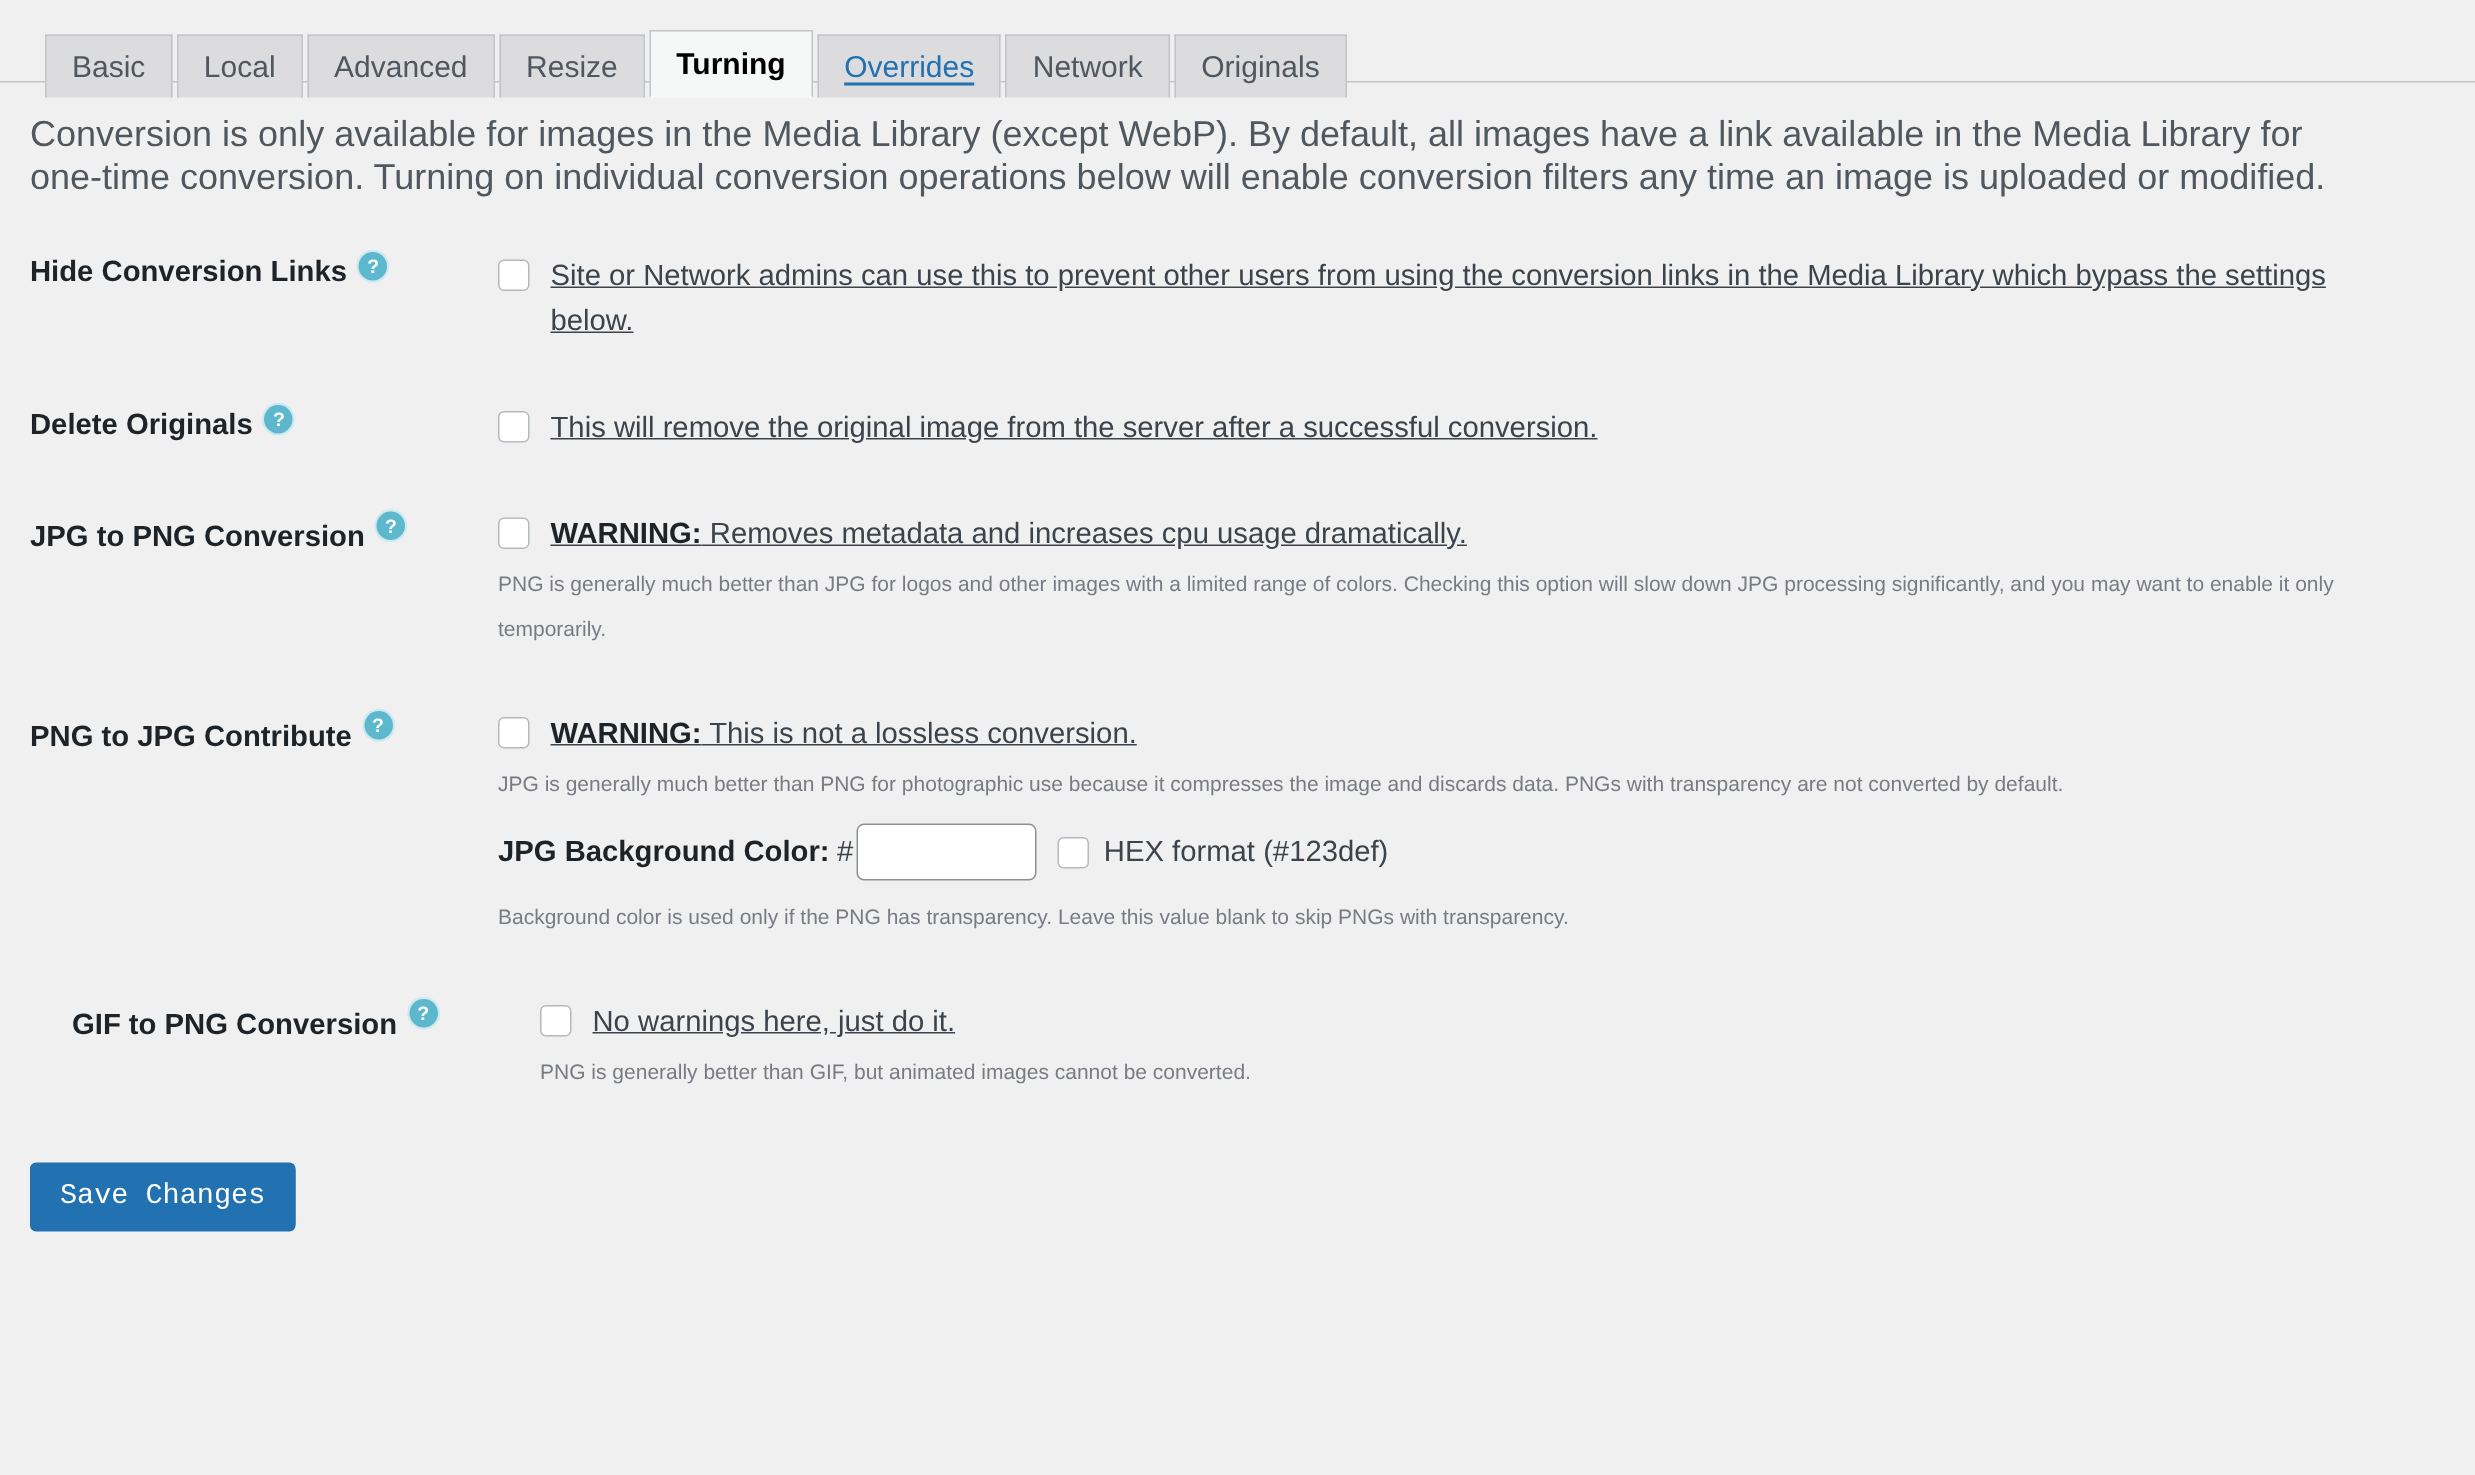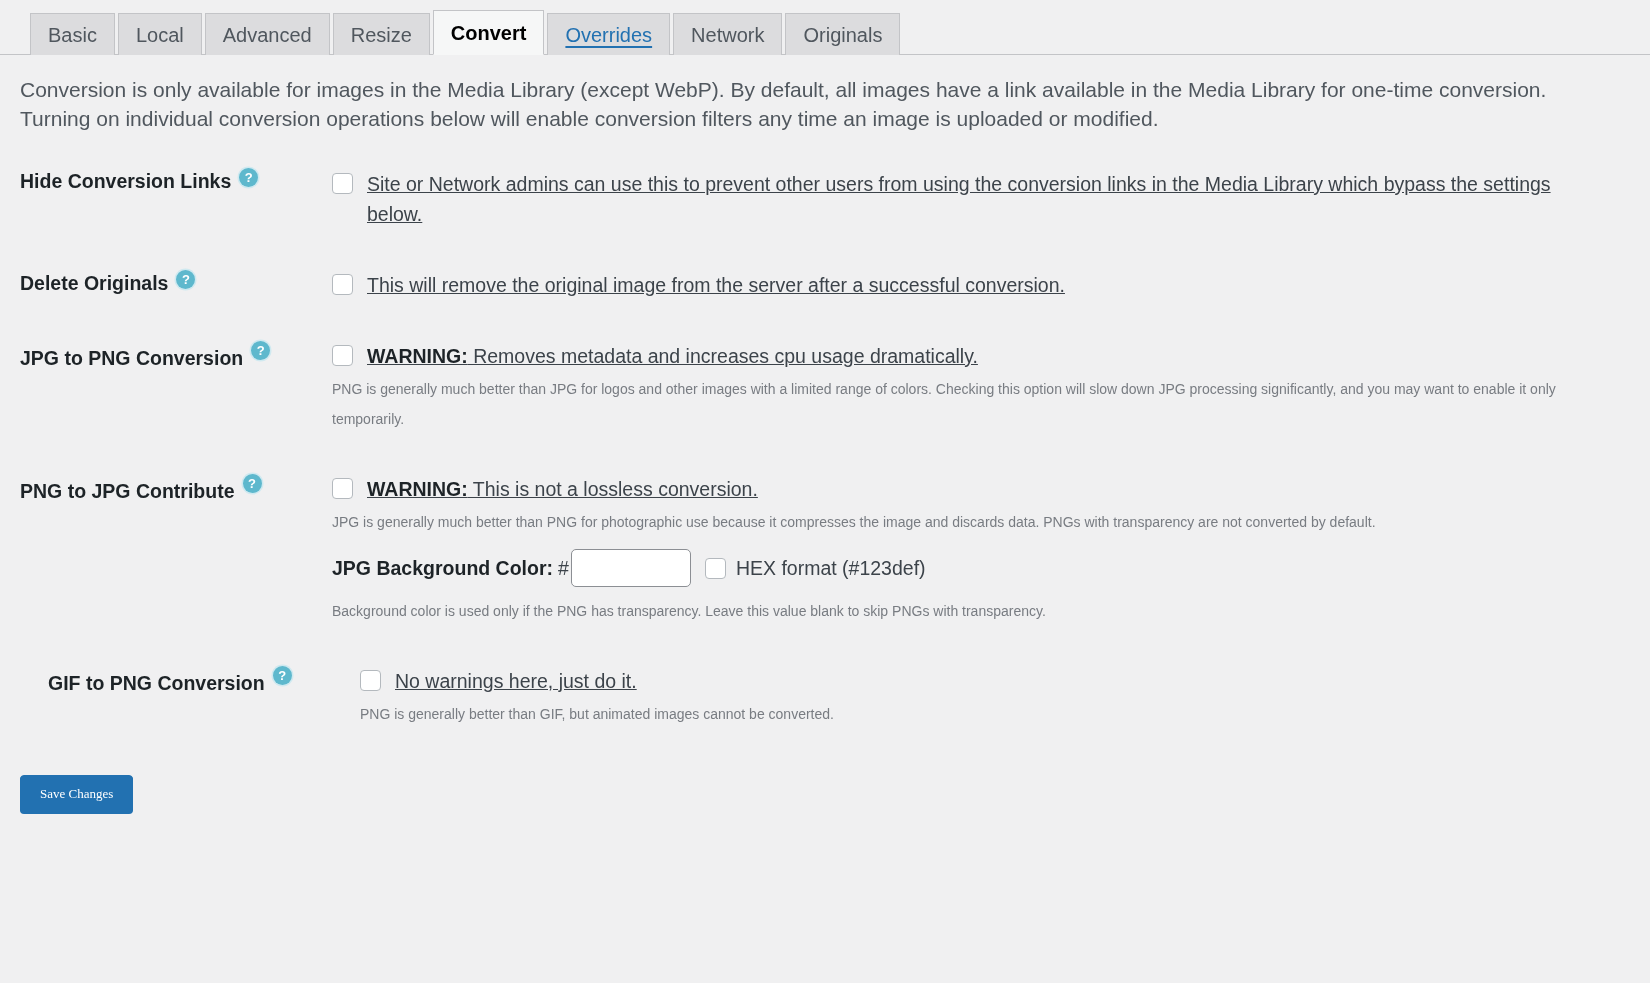--- a/index.html
+++ b/index.html
@@ -41,42 +41,42 @@
     height: 42px;
     padding: 0 17px;
     background: #dcdcde;
     border: 1px solid #c3c4c7;
     border-bottom: none;
     font-size: 20px;
     color: #50575e;
     line-height: 1;
     box-sizing: border-box;
     position: relative;
-    top: 1px;
+    top: 11px;
     white-space: nowrap;
   }
   .tab.active {
     background: #f6f7f7;
     color: #000;
     font-weight: 600;
     border-color: #c3c4c7;
     border-bottom: 1px solid #f6f7f7;
     height: 45px;
   }
   .tab .tab-link-text {
     color: #2271b1;
     text-decoration: underline;
     text-underline-offset: 4px;
     text-decoration-thickness: 2px;
   }
 
   
   .intro {
     padding: 20px 22px 0 20px;
-    font-size: 21px;
+    font-size: 24px;
     line-height: 29px;
     color: #50575e;
     max-width: 1545px;
   }
   .intro p {
     margin: 0;
   }
   .intro .note-label {
     font-weight: 700;
     color: #3c434a;
@@ -232,22 +232,22 @@
 
   
   .save-wrap {
     padding: 32px 0 0 20px;
   }
   .save-btn {
     background: #2271b1;
     color: #ffffff;
     border: 1px solid #2271b1;
     border-radius: 4px;
-    font-size: 13px;
-    font-family: Liberation Serif, serif;
+    font-size: 19px;
+    font-family: Liberation Mono, monospace;
     padding: 11px 19px;
     cursor: pointer;
     line-height: 1.1;
     box-shadow: 0 1px 0 #2271b1;
   }
 </style>
 </head>
 <body>
 
 <div class="page">
@@ -259,21 +259,21 @@
     <div class="tab">
         <span>Local</span>
       </div>
     <div class="tab">
         <span>Advanced</span>
       </div>
     <div class="tab">
         <span>Resize</span>
       </div>
     <div class="tab active">
-        <span>Convert</span>
+        <span>Turning</span>
       </div>
     <div class="tab">
         <span class="tab-link-text">Overrides</span>
       </div>
     <div class="tab">
         <span>Network</span>
       </div>
     <div class="tab">
         <span>Originals</span>
       </div>

